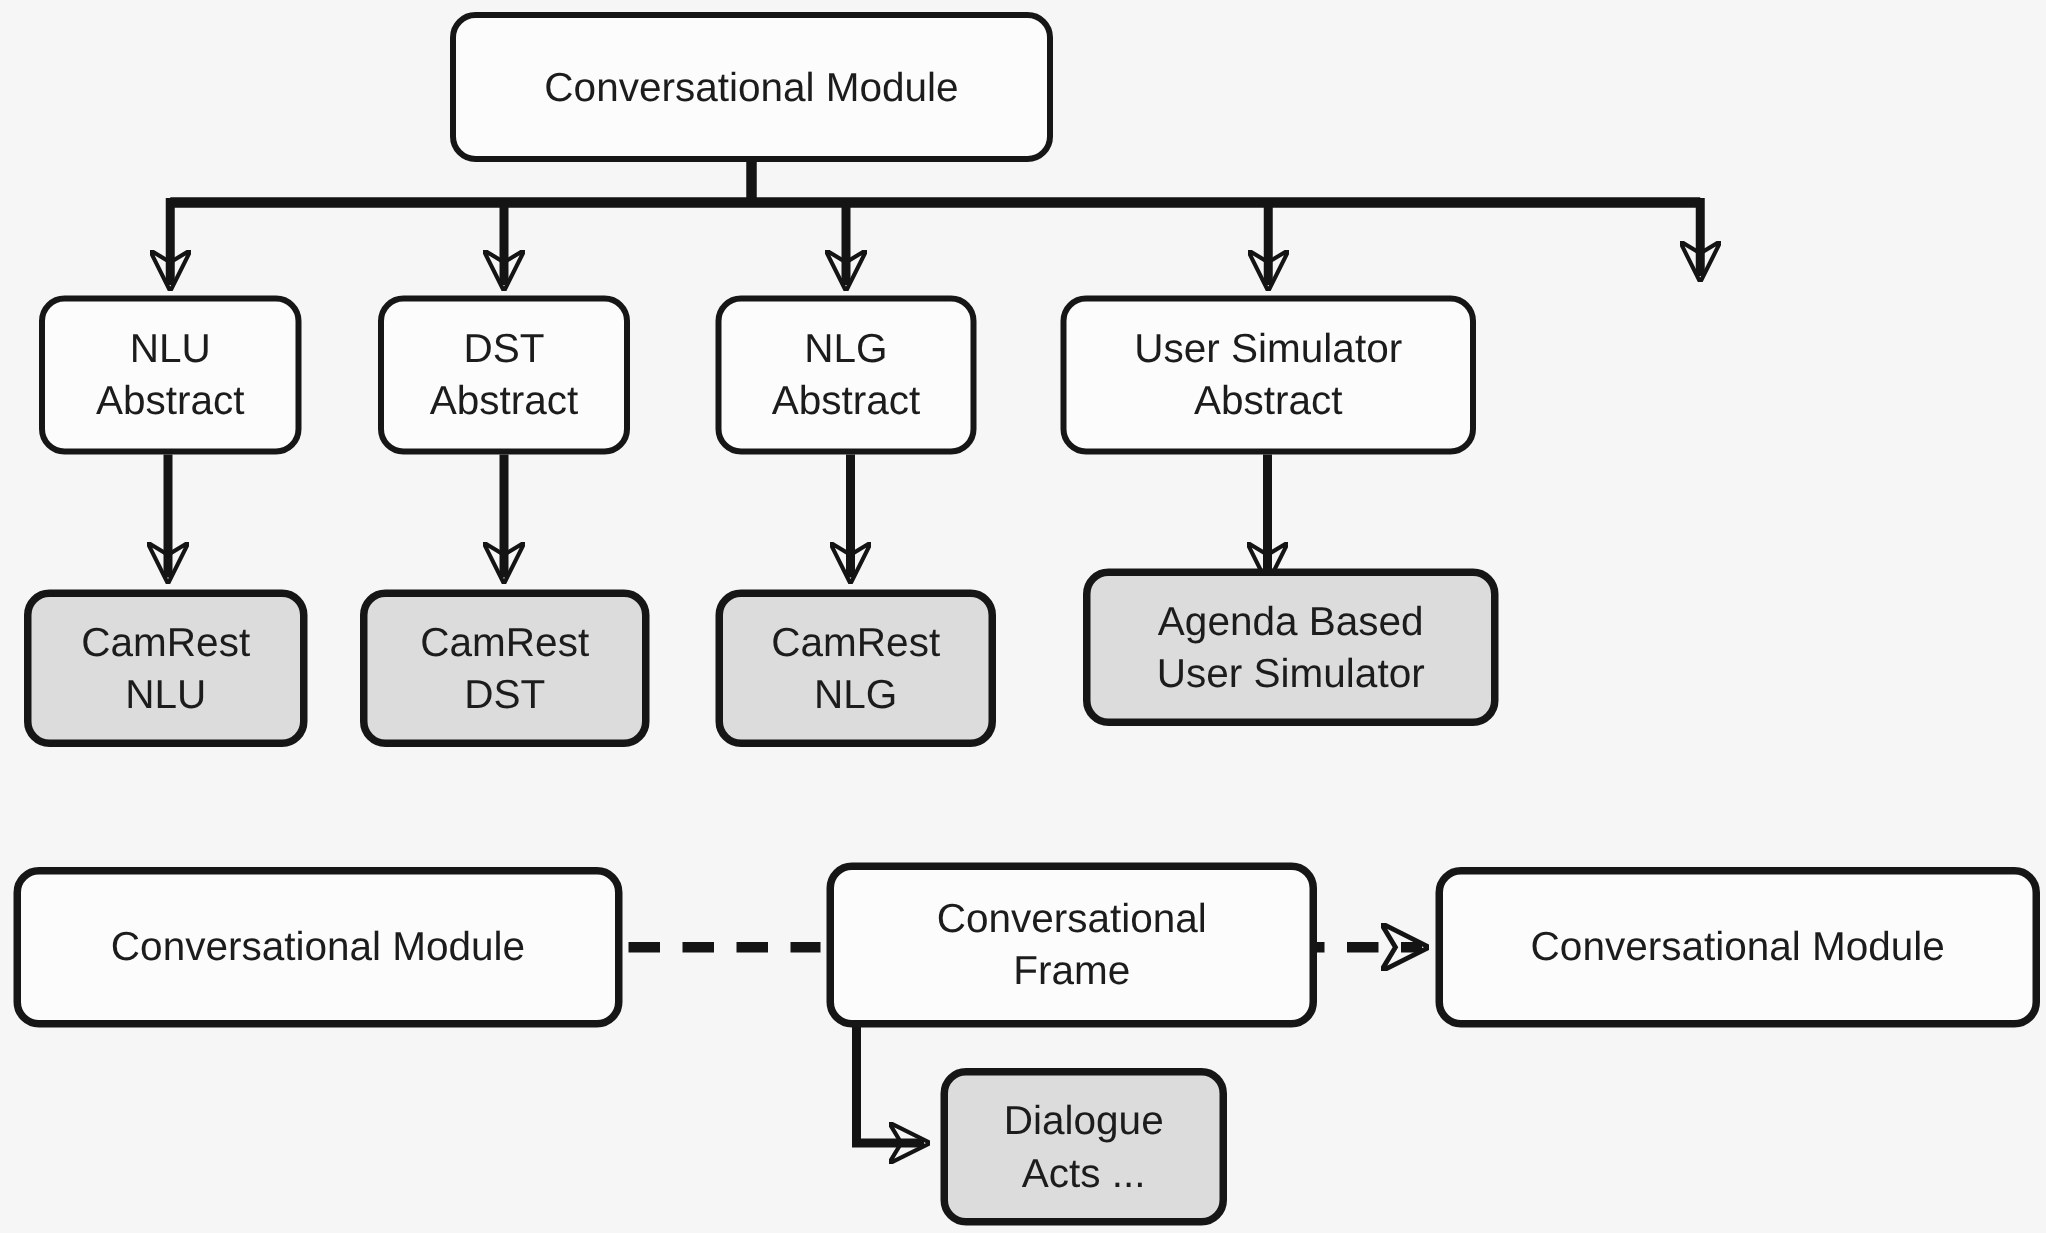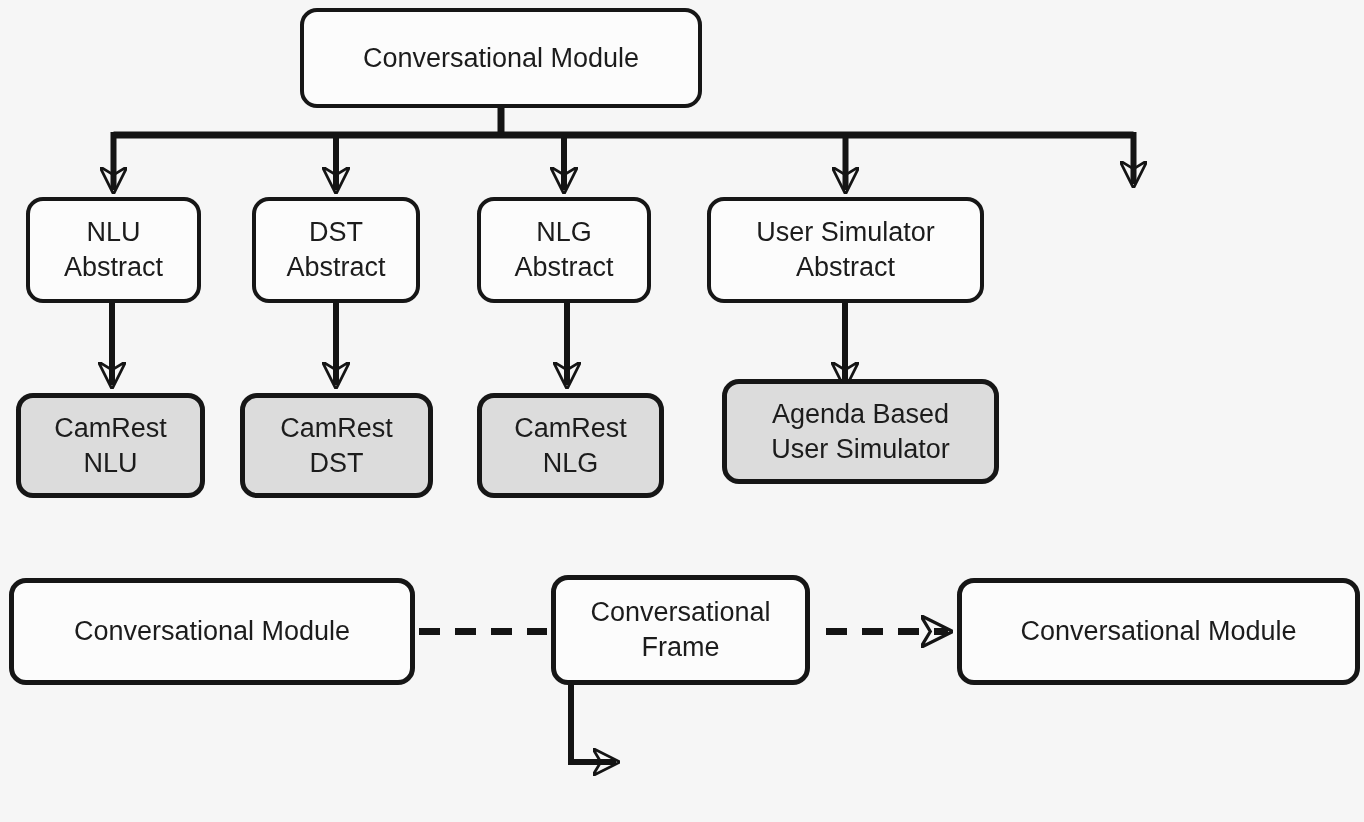--- a/index.html
+++ b/index.html
@@ -57,21 +57,21 @@
   .n-nlg-abstract  { left: 477px;  top: 197px; width: 174px; height: 106px; }
   .n-us-abstract   { left: 707px;  top: 197px; width: 277px; height: 106px; }
   .n-custom        { left: 1036px; top: 191px; width: 195px; height: 105px; }
   
   .n-camrest-nlu   { left: 16px;   top: 393px; width: 189px; height: 105px; }
   .n-camrest-dst   { left: 240px;  top: 393px; width: 193px; height: 105px; }
   .n-camrest-nlg   { left: 477px;  top: 393px; width: 187px; height: 105px; }
   .n-agenda        { left: 707px;  top: 379px; width: 277px; height: 105px; margin-left: 15px; }
   
   .n-cm-left       { left: 9px;    top: 578px; width: 406px; height: 107px; }
-  .n-frame         { left: 551px;  top: 575px; width: 259px; height: 110px; }
+  .n-frame         { left: 551px;  top: 575px; width: 327px; height: 110px; }
   .n-cm-right      { left: 957px;  top: 578px; width: 403px; height: 107px; }
   .n-dialogue-acts { left: 627px;  top: 712px; width: 191px; height: 105px; }
 </style>
 </head>
 <body>
 
 <div class="canvas">
 
   <svg class="edges-layer" viewBox="0 0 1364 822" xmlns="http://www.w3.org/2000/svg">
     <defs>
@@ -117,14 +117,16 @@
 DST</div>
   <div class="node concrete n-camrest-nlg">CamRest
 NLG</div>
   <div class="node concrete n-agenda">Agenda Based
 User Simulator</div>
 
   <div class="node flowbox n-cm-left">Conversational Module</div>
   <div class="node flowbox n-frame">Conversational
 Frame</div>
   <div class="node flowbox n-cm-right">Conversational Module</div>
+  <div class="node concrete n-dialogue-acts">Dialogue
+Acts ...</div>
 
 </div>
 
 </body></html>

